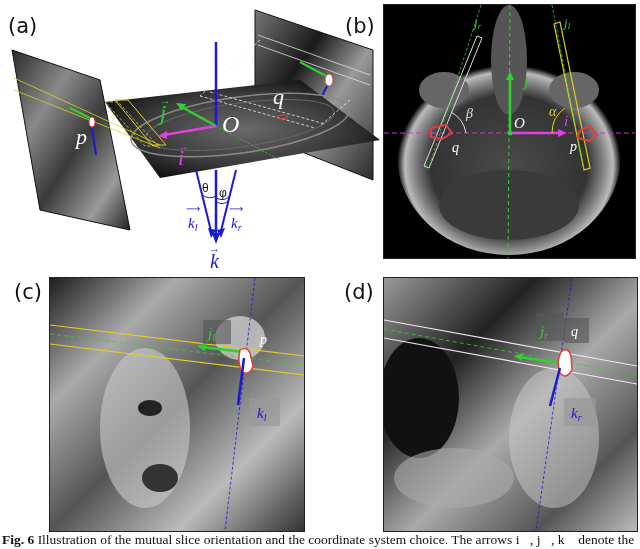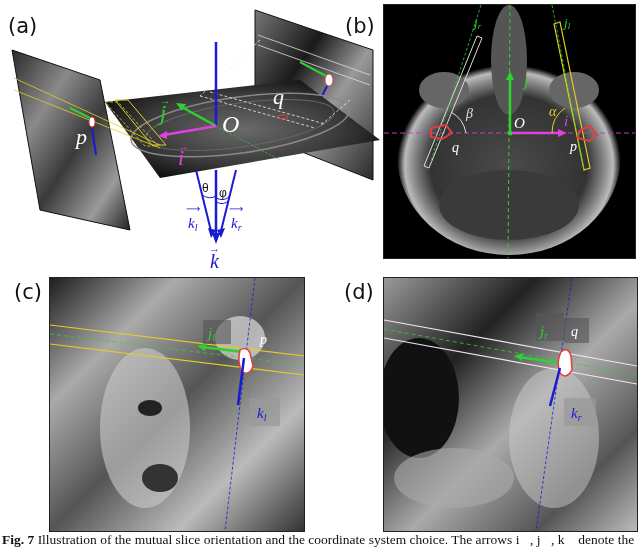--- a/index.html
+++ b/index.html
@@ -208,15 +208,15 @@
     <rect x="152" y="35" width="28" height="28" fill="#555" opacity="0.6"></rect>
     <text class="vec-label" x="156" y="58" font-size="15" fill="#30d030">j<tspan font-size="10" dy="3">r</tspan></text>
     <rect x="180" y="40" width="25" height="25" fill="#555" opacity="0.6"></rect>
     <text class="vec-label" x="187" y="58" font-size="14" fill="#fff">q</text>
     <rect x="180" y="120" width="32" height="28" fill="#999" opacity="0.7"></rect>
     <text class="vec-label" x="187" y="140" font-size="15" fill="#1a1ad0">k<tspan font-size="10" dy="3">r</tspan></text>
   </svg>
 </div>
 
 <div class="caption">
-  <b>Fig. 7</b>
+  <b>Fig. 6</b>
   <span>Illustration of the mutual slice orientation and the coordinate system choice. The arrows i⃗, j⃗, k⃗ denote the</span>
 </div>
 
 </body></html>

